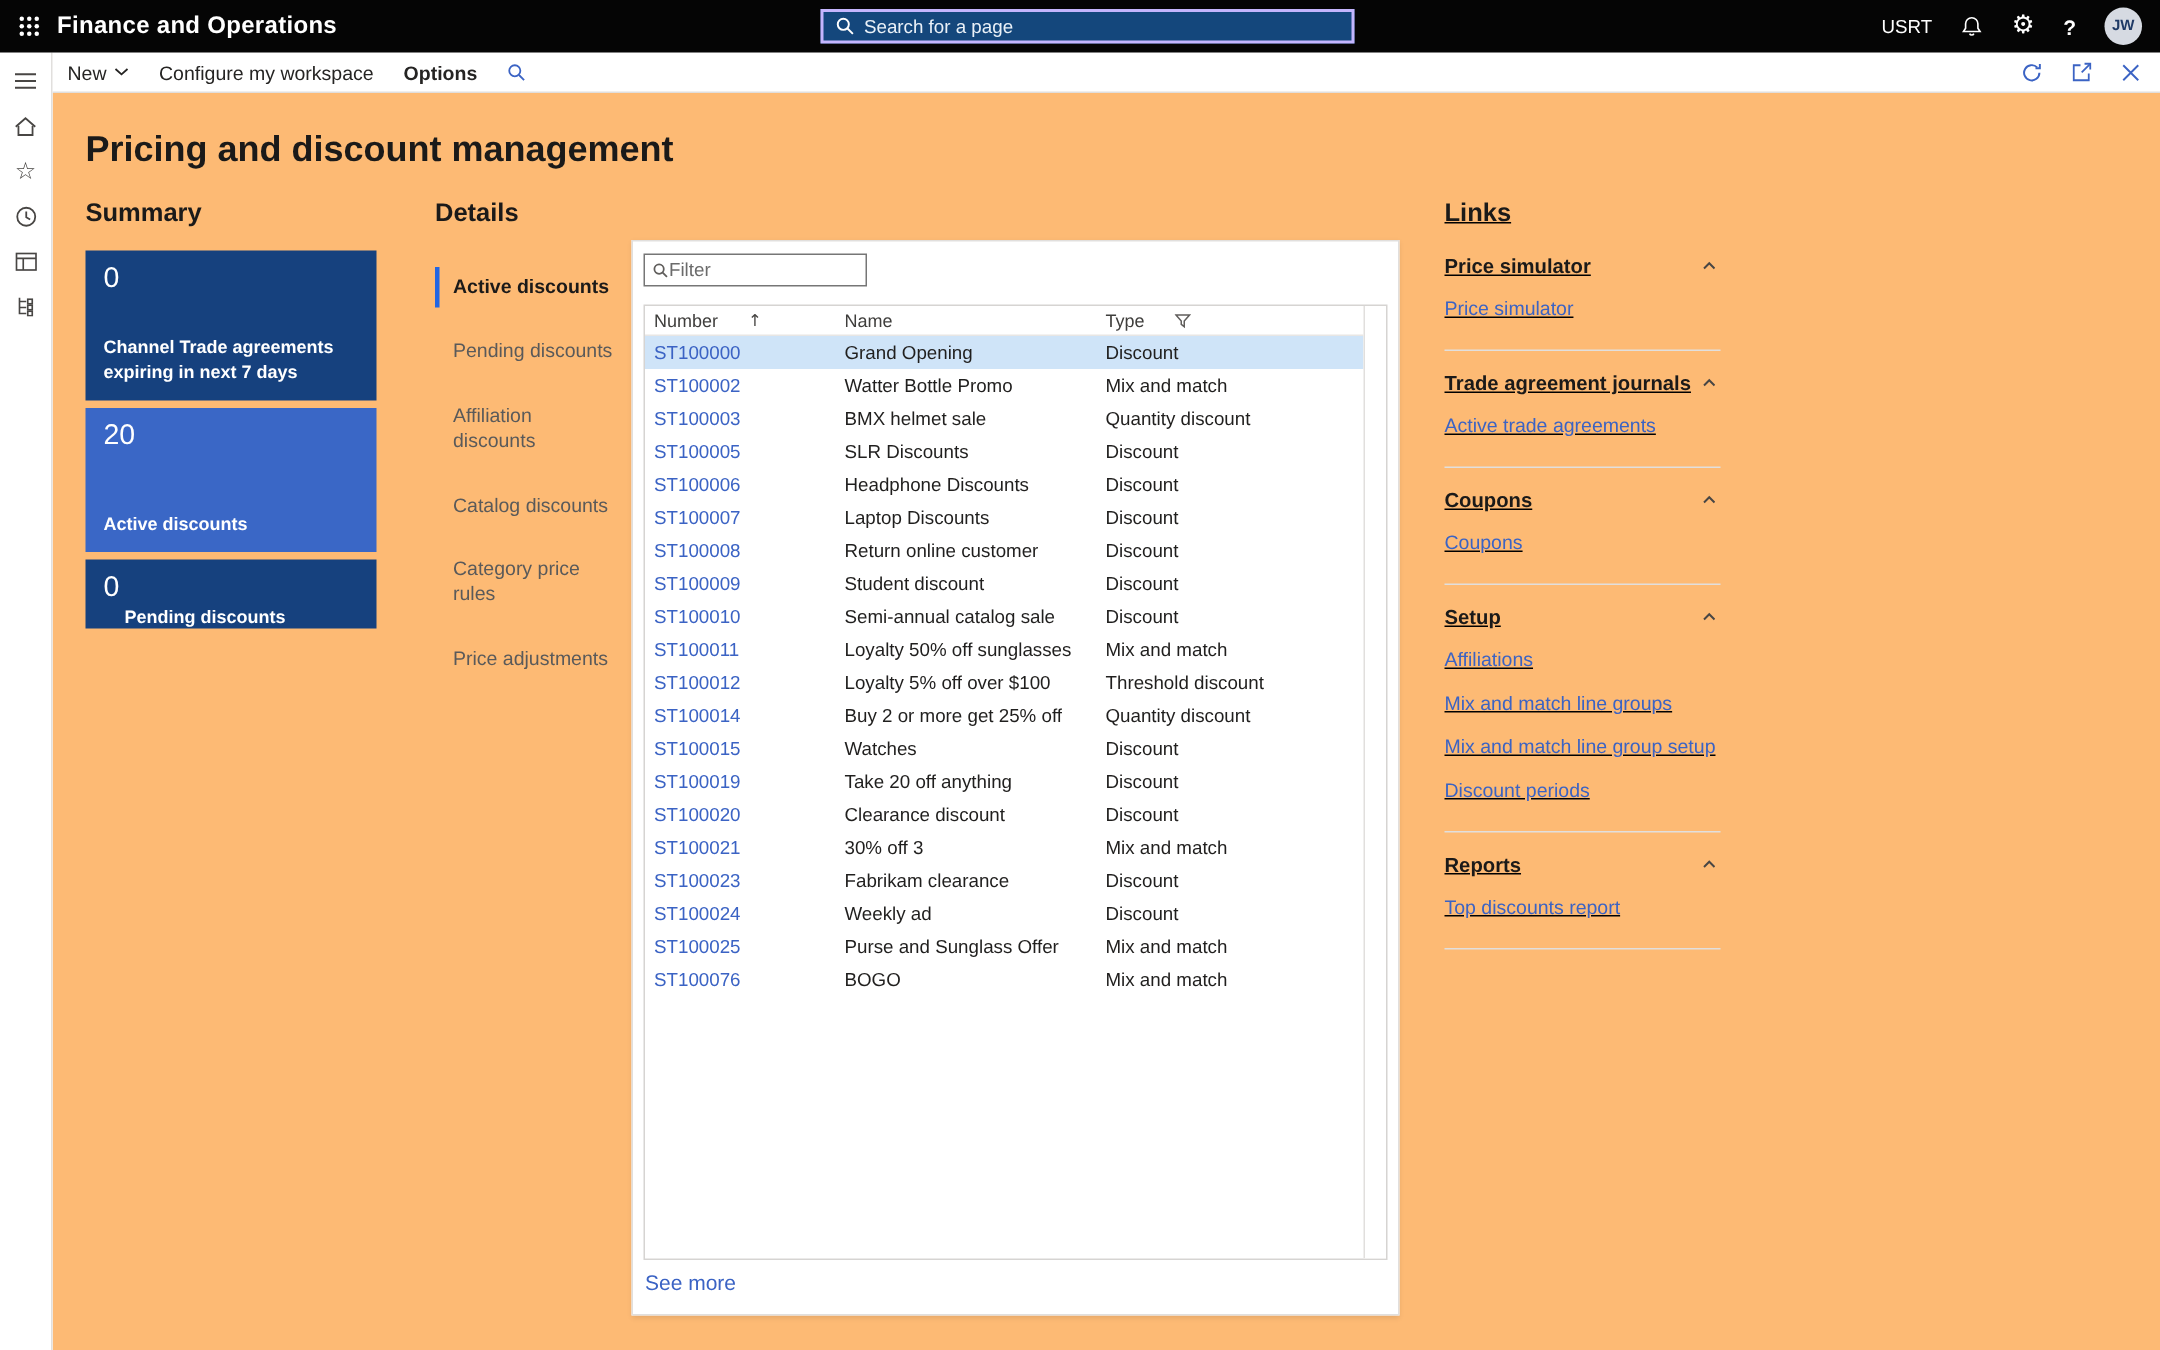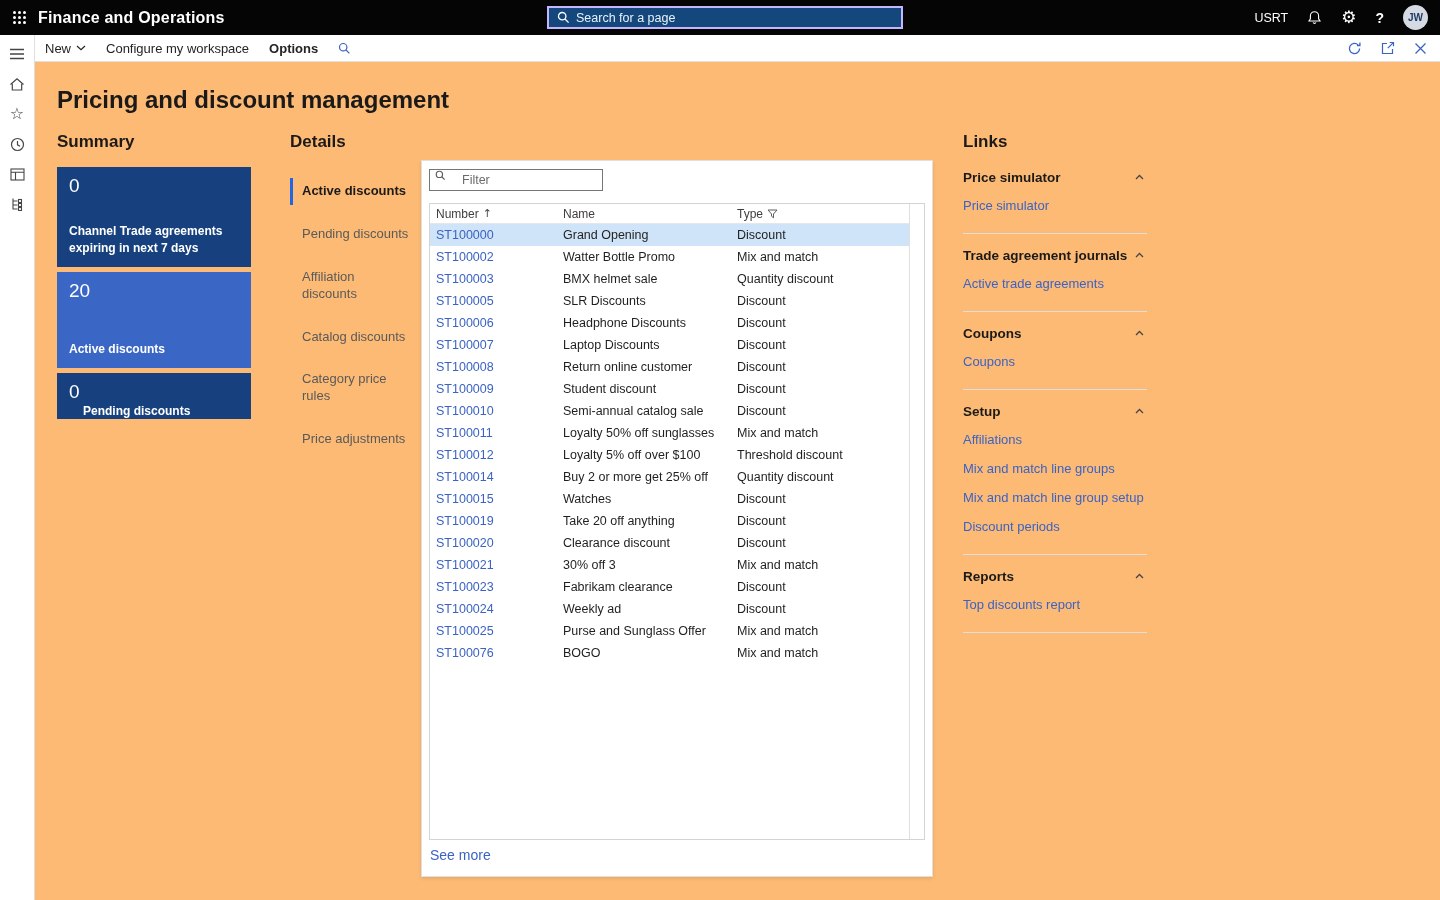--- a/index.html
+++ b/index.html
@@ -52,38 +52,38 @@
   .tile-sm .tile-label{ padding-left:14px; }
 
   
   .details{ position:absolute; left:255px; top:70px; }
   .details-body{ display:flex; margin-top:8px; }
   .tabs{ width:131px; padding-top:10px; flex-shrink:0; }
   .tab{ position:relative; padding:13px 8px 13px 12px; font-size:13px; line-height:1.3; color:var(--muted); cursor:pointer; }
   .tab.active{ color:#1b1a19; font-weight:700; }
   .tab.active::before{ content:""; position:absolute; left:0; top:8px; bottom:8px; width:3px; background:var(--accent); }
   .details-card{ width:512px; height:717px; background:#fff; border:1px solid var(--border); box-shadow:0 1.6px 3.6px rgba(0,0,0,.10); padding:8px 7px; }
-  .filter-box{ width:174px; height:22px; border:1px solid #767676; display:flex; gap:16px; padding:0 5px; }
+  .filter-box{ width:149px; height:22px; border:1px solid #767676; display:flex; align-items:center; gap:0; padding:0 5px; }
   .filter-box input{ flex:1; border:none; outline:none; font-size:12.5px; font-family:inherit; color:#333; min-width:0; }
   .filter-box input::placeholder{ color:#6b6b6b; opacity:1; }
   .grid{ margin-top:12px; border:1px solid #d6d4d2; height:637px; position:relative; padding:0 15px 0 0; overflow:hidden; }
   .grid-rail{ position:absolute; top:0; right:0; width:15px; height:100%; border-left:1px solid var(--border); background:#fff; }
   .grid-header{ display:flex; align-items:center; height:20px; border-bottom:1px solid #e8e6e4; font-size:12px; color:#3f3e3c; }
-  .gh-cell{ display:flex; align-items:center; gap:4px; }
+  .gh-cell{ display:flex; align-items:center; gap:20px; }
   .cell-number{ width:133px; padding-left:6px; }
   .cell-name{ width:174px; }
   .cell-type{ flex:1; }
   .sort-arrow{ font-size:11px; color:#484644; font-family:"DejaVu Sans",sans-serif; }
   .grid-row{ display:flex; align-items:center; height:22px; font-size:12.5px; color:var(--text); cursor:pointer; }
   .grid-row.selected{ background:var(--selected-row); }
   .grid-row .cell-number{ color:var(--link); }
   .see-more{ display:inline-block; margin:7px 0 0 1px; font-size:14px; color:var(--link); cursor:pointer; text-decoration:none; }
 
   
-  .links{ position:absolute; left:928px; top:70px; width:184px; }
+  .links{ position:absolute; left:928px; top:70px; width:184px;text-decoration:underline; }
   .links-sections{ margin-top:4px; }
   .link-section{ border-bottom:1px solid var(--border); padding:9px 0 13px; }
   .ls-header{ display:flex; align-items:center; justify-content:space-between; padding:5px 2px 6px 0; font-size:13.5px; font-weight:700; color:#1b1a19; cursor:pointer; }
   .ls-item{ display:block; padding:7px 0; font-size:13px; color:var(--link); cursor:pointer; text-decoration:none; }
 </style>
 </head>
 <body>
 
 <div class="topbar">
   <button class="waffle-btn">

